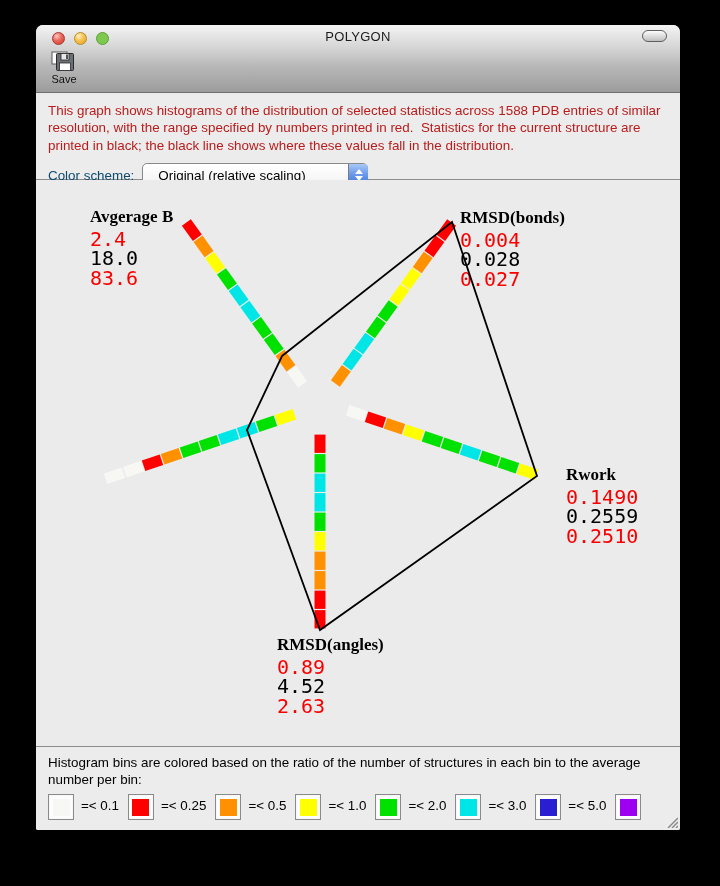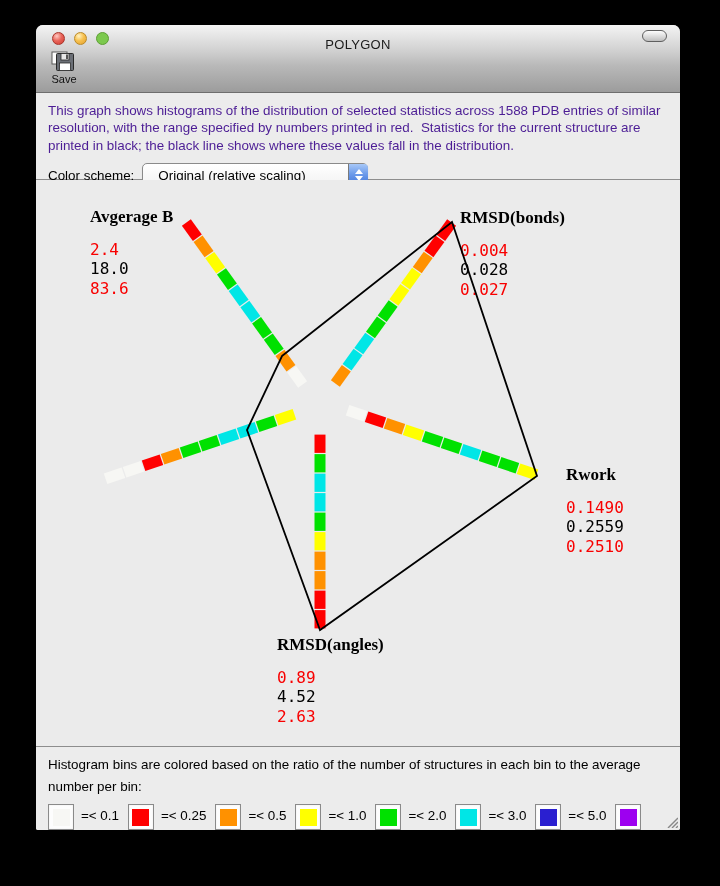--- a/index.html
+++ b/index.html
@@ -18,74 +18,74 @@
   
   .header{
     height:67px;
     background:linear-gradient(#f4f4f4, #cfcfcf 40%, #b9b9b9 60%, #9c9c9c);
     border-bottom:1px solid #6e6e6e;
     position:relative;
   }
   .titlebar{height:22px;position:relative;}
   .title{
     position:absolute;left:0;right:0;top:4px;text-align:center;
-    font-size:13px;color:#1b1b1b;letter-spacing:0.3px;margin-top:8px;
+    font-size:13px;color:#1b1b1b;letter-spacing:0.3px;
   }
   .tl{position:absolute;top:7px;width:13px;height:13px;border-radius:50%;box-sizing:border-box;}
   .tl.red{left:16px;background:radial-gradient(circle at 35% 28%, #ffc9c2, #e9655a 45%, #cf3a30);border:1px solid #a8352b;}
   .tl.yellow{left:38px;background:radial-gradient(circle at 35% 28%, #fff3c4, #f7c14f 45%, #e3a02f);border:1px solid #bb8a28;}
   .tl.green{left:60px;background:radial-gradient(circle at 35% 28%, #e2f7d4, #8ed35e 45%, #5caf38;);border:1px solid #5e9e36;background-color:#7cc94e;}
   .oval{
     position:absolute;right:13px;top:5px;width:25px;height:12px;border-radius:6px;
     background:linear-gradient(#fdfdfd,#bfbfbf);border:1.5px solid #5f5f5f;box-sizing:border-box;
   }
   .savebtn{
     position:absolute;left:11px;top:26px;width:34px;text-align:center;cursor:default;
   }
   .savebtn .ic{display:block;margin:0 auto;}
   .savebtn .lbl{font-size:11px;color:#111;display:block;margin-top:1px;}
   
   .info-panel{
     padding:9px 12px 0 12px;height:87px;box-sizing:border-box;
     border-bottom:1px solid #8d8d8d;background:#ececec;
   }
   .desc{
-    font-size:13.4px;line-height:17.4px;color:#4c1d95;width:622px;white-space:pre-wrap;
+    font-size:13.4px;line-height:17.4px;color:#b91c1c;width:622px;white-space:pre-wrap;
   }
   .scheme-row{display:flex;align-items:center;margin-top:9px;}
-  .scheme-label{font-size:13.4px;color:#000000;margin-right:8px;}
+  .scheme-label{font-size:13.4px;color:#0c4a6e;margin-right:8px;}
   .popup{
     width:224px;height:22px;border:1px solid #8a8a8a;border-radius:5px;
     background:linear-gradient(#ffffff,#f2f2f2);display:flex;align-items:center;
     box-shadow:0 1px 1px rgba(0,0,0,0.15);position:relative;
   }
   .popup .val{font-size:13.4px;color:#000;padding-left:15px;flex:1;}
   .popup .stepper{
     width:20px;height:22px;border-radius:0 4px 4px 0;margin-right:-1px;
     background:linear-gradient(#a7c8f8,#6d9bea 45%,#3f74d8);
     display:flex;flex-direction:column;align-items:center;justify-content:center;gap:2px;
     border-left:1px solid #7a7a7a;box-sizing:border-box;
   }
   .arr{width:0;height:0;border-left:4px solid transparent;border-right:4px solid transparent;}
   .arr.up{border-bottom:5px solid #fff;}
   .arr.dn{border-top:5px solid #fff;}
   
   .plot-area{position:relative;width:644px;height:558px;background:#ebebeb;}
   .plot-area svg{position:absolute;left:0;top:0;pointer-events:none;}
   .axis-block{position:absolute;}
   .axis-title{font-family:"Liberation Serif", serif;font-weight:bold;font-size:17px;color:#000;white-space:nowrap;}
-  .axis-nums{font-family:"DejaVu Sans Mono", monospace;font-size:16px;line-height:19.4px;margin-top:13px;}
+  .axis-nums{font-family:"DejaVu Sans Mono", monospace;font-size:20px;line-height:19.4px;margin-top:3px;}
   .num-red{color:#f80000;}
   .num-black{color:#000;}
   
   .bottom-panel{
     position:absolute;left:0;bottom:0;width:644px;height:84px;box-sizing:border-box;
     border-top:1px solid #8d8d8d;background:#ececec;padding:7px 12px 0 12px;
   }
-  .legend-caption{font-size:13.4px;line-height:22px;color:#000;width:622px;}
+  .legend-caption{font-size:13.4px;line-height:17px;color:#000;width:622px;}
   .legend-row{display:flex;align-items:center;margin-top:6px;}
   .swatch-frame{
     width:24px;height:24px;border:1px solid #8a8a8a;background:#fdfdfd;
     display:flex;align-items:center;justify-content:center;flex:0 0 auto;
     box-shadow:inset 0 0 1px rgba(0,0,0,0.2);
   }
   .swatch{width:17px;height:17px;}
   .legend-label{font-size:13.4px;color:#000;margin:0 9px 3px 7px;white-space:nowrap;}
   .resize-grip{position:absolute;right:2px;bottom:2px;}
 </style>

